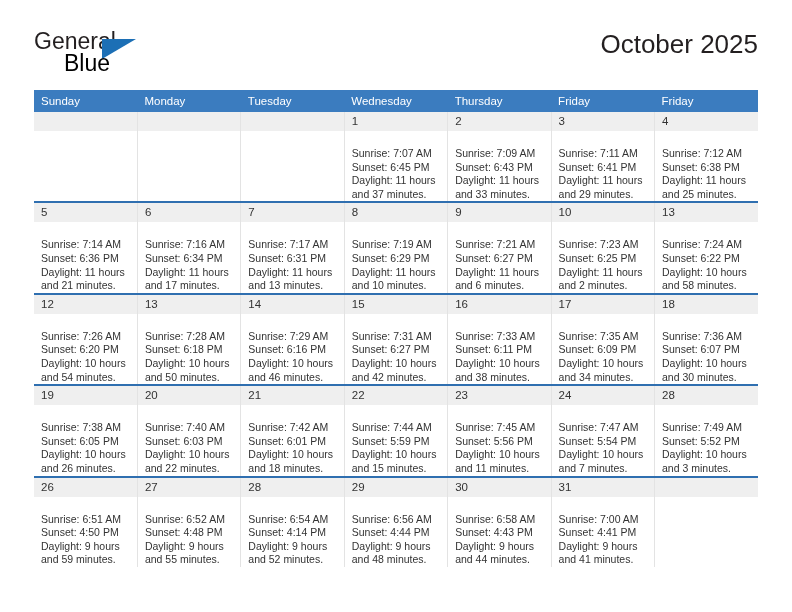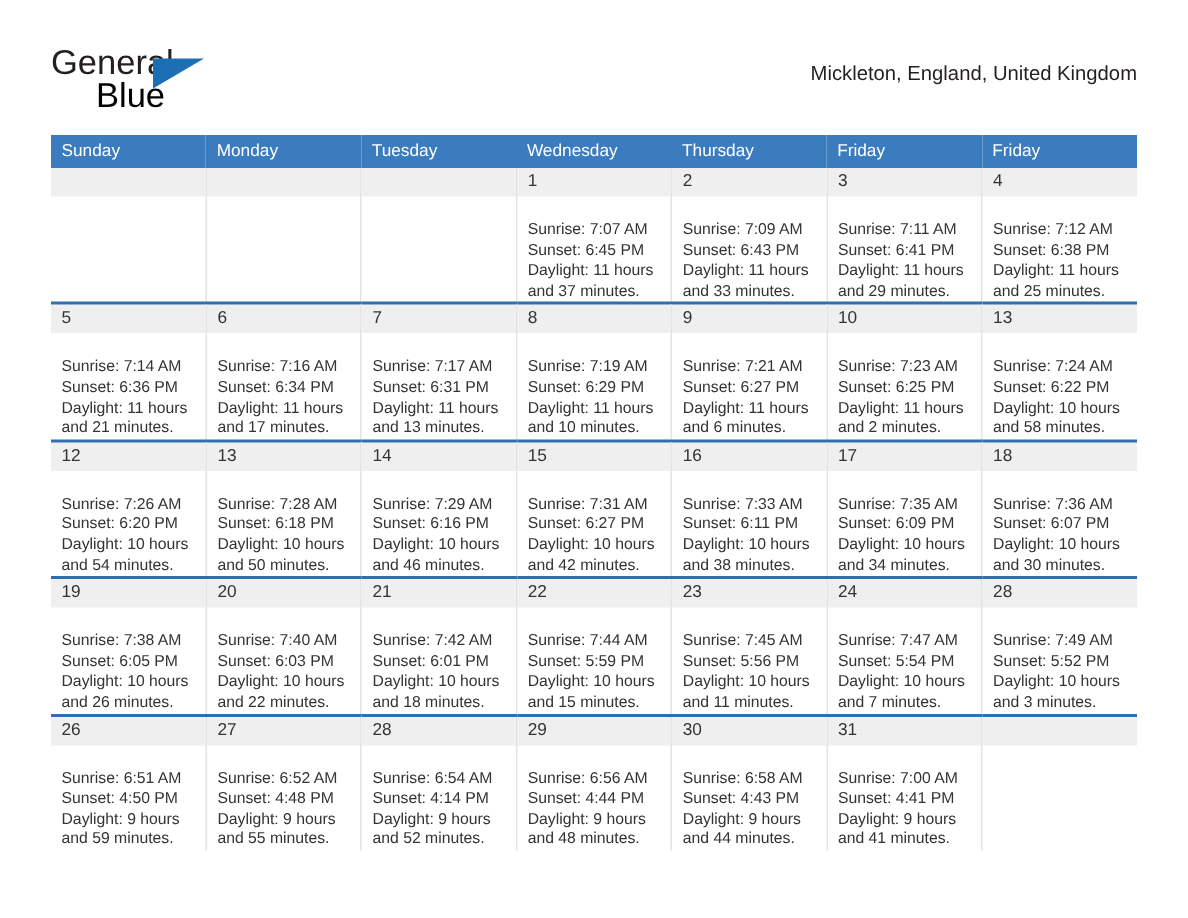--- a/index.html
+++ b/index.html
@@ -142,21 +142,21 @@
 
   <div class="top-bar">
 
     <div class="logo">
       <span class="logo-general">General</span>
       <span class="logo-triangle"></span>
       <span class="logo-blue">Blue</span>
     </div>
 
     <div class="title-block">
-      <div class="cal-subtitle">Mickleton, England, United Kingdom</div>
+      <div class="cal-title">October 2025</div>
     </div>
 
   </div>
 
   <div class="cal-wrap">
     <table class="calendar">
       <thead>
         <tr>
           <th>Sunday</th>
           <th>Monday</th>

